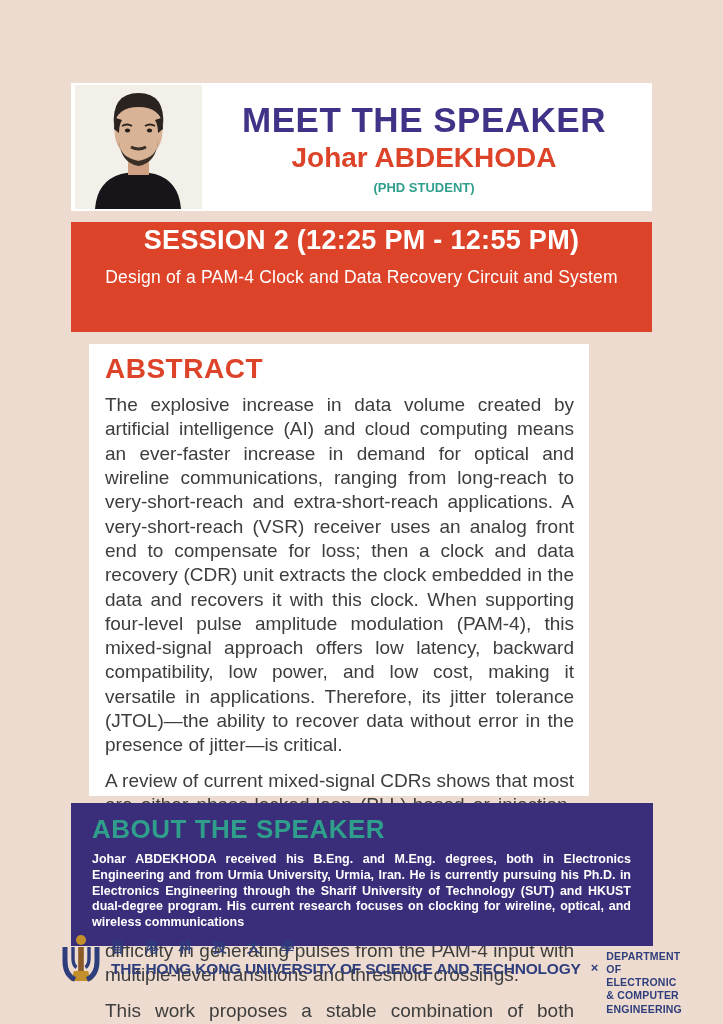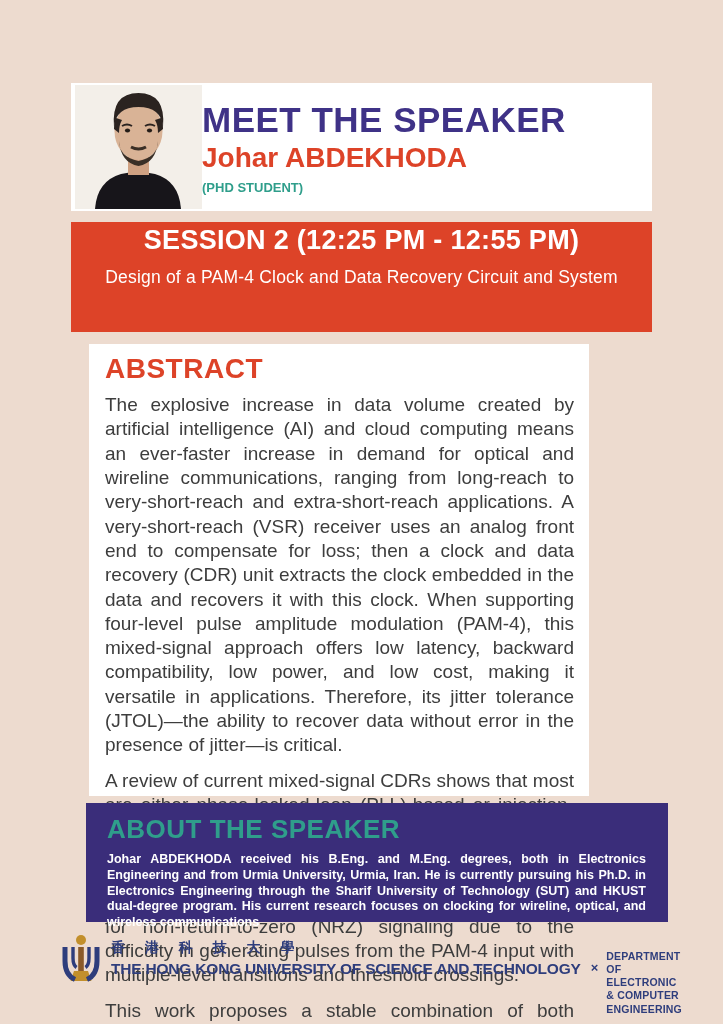--- a/index.html
+++ b/index.html
@@ -35,21 +35,21 @@
   .speaker-photo {
     width: 127px; height: 124px;
     margin: 2px 0 2px 4px;
     flex: 0 0 auto;
   }
   .speaker-photo svg { width: 100%; height: 100%; display: block; }
   .speaker-text {
     flex: 1 1 auto;
     display: flex;
     flex-direction: column;
-    align-items: flex-start;
+    align-items: center;
     justify-content: center;
     gap: 2px;
     padding-right: 6px;
   }
   .meet-title {
     color: var(--purple, #3f3287);
     font-size: 35px;
     font-weight: 800;
     letter-spacing: 0.5px;
   }
@@ -100,22 +100,22 @@
   }
   .abstract-card p {
     font-size: 19px;
     line-height: 1.28;
     color: #3d3d3d;
     text-align: justify;
     margin-bottom: 11px;
   }
   .about-section {
     position: absolute;
-    left: 86px; top: 803px;
-    width: 582px; height: 119px;
+    left: 71px; top: 803px;
+    width: 582px; height: 143px;
     background: var(--dark_purple, #3a2d7a);
     padding: 11px 22px 0 21px;
   }
   .about-heading {
     color: var(--teal, #2f9e8b);
     font-size: 26px;
     font-weight: 800;
     letter-spacing: 0.5px;
     margin-bottom: 7px;
   }

